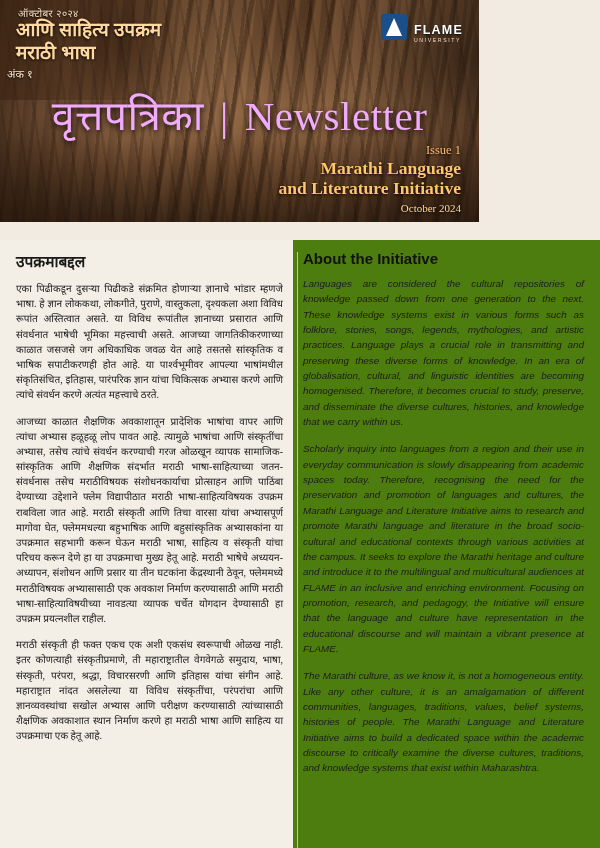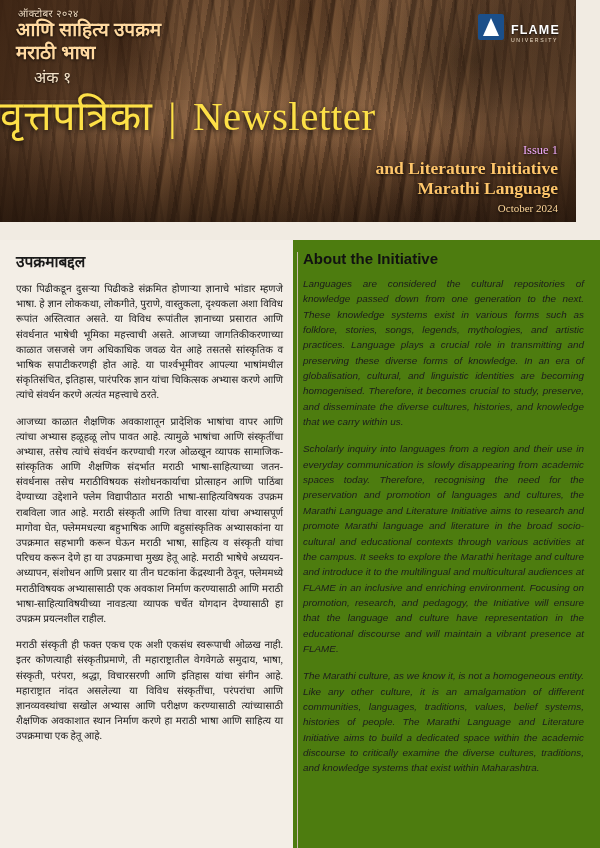--- a/index.html
+++ b/index.html
@@ -17,21 +17,21 @@
     position: relative;
     width: 600px;
     height: 848px;
     background: #f1ebe2;
     box-sizing: border-box;
   }
 
   
   .hero {
     position: relative;
-    width: 576px;
+    width: 479px;
     height: 222px;
     overflow: hidden;
     background: #7a5a42;
   }
   .hero-photo {
     position: absolute;
     inset: 0;
     background:
       radial-gradient(ellipse 90px 140px at 120px 40px, rgba(40,22,12,.75), rgba(40,22,12,0) 70%),
       radial-gradient(ellipse 120px 160px at 300px 10px, rgba(60,35,18,.65), rgba(60,35,18,0) 70%),
@@ -83,23 +83,23 @@
     position: absolute;
     left: 16px; top: 18px;
     color: #ffd9a0;
     font-size: 19px;
     font-weight: bold;
     line-height: 1.22;
     text-shadow: 0 1px 3px rgba(0,0,0,.85);
   }
   .issue-no {
     position: absolute;
-    left: 34px; top: 66px;
+    left: 7px; top: 66px;
     color: #f5e3c8;
-    font-size: 16px;
+    font-size: 11px;
     text-shadow: 0 1px 2px rgba(0,0,0,.8);
   }
 
   .flame-logo {
     position: absolute;
     right: 16px; top: 10px;
     display: flex;
     align-items: center;
     gap: 7px;
   }
@@ -131,42 +131,42 @@
     color: #e9d9c2;
     font-size: 5.2px;
     letter-spacing: 1.6px;
     margin-top: 1px;
   }
 
   .big-title {
     position: absolute;
     left: 0; right: 0;
     top: 86px;
-    text-align: left;
-    color: #fde047;
+    text-align: center;
+    color: #f0abfc;
     font-family: "Liberation Serif", serif;
     font-size: 41px;
     letter-spacing: .5px;
     text-shadow: 0 2px 6px rgba(0,0,0,.85);
     white-space: nowrap;
   }
   .big-title .sep {
     display: inline-block;
     margin: 0 16px;
     font-weight: 300;
   }
 
   .issue-block {
     position: absolute;
     right: 18px;
     bottom: 8px;
     text-align: right;
   }
   .issue-block .ib-1 {
-    color: #f0abfc;
+    color: #fdba74;
     font-family: "Liberation Serif", serif;
     font-size: 12.5px;
     text-shadow: 0 1px 3px rgba(0,0,0,.9);
   }
   .issue-block .ib-2 {
     color: #ffc66b;
     font-family: "Liberation Serif", serif;
     font-size: 17.5px;
     font-weight: bold;
     line-height: 1.18;
@@ -271,22 +271,22 @@
         <div class="f2">UNIVERSITY</div>
       </div>
     </div>
 
     <div class="big-title">
       <span>वृत्तपत्रिका</span><span class="sep">|</span><span>Newsletter</span>
     </div>
 
     <div class="issue-block">
       <div class="ib-1">Issue 1</div>
+      <div class="ib-2">Marathi Language</div>
       <div class="ib-2">and Literature Initiative</div>
-      <div class="ib-2">Marathi Language</div>
       <div class="ib-3">October 2024</div>
     </div>
   </div>
 
   <div class="content">
 
     <div class="col-left">
       <h2 class="h-mr">उपक्रमाबद्दल</h2>
       <p class="p-mr">एका पिढीकडून दुसऱ्या पिढीकडे संक्रमित होणाऱ्या ज्ञानाचे भांडार म्हणजे भाषा. हे ज्ञान लोककथा, लोकगीते, पुराणे, वास्तुकला, दृश्यकला अशा विविध रूपांत अस्तित्वात असते. या विविध रूपांतील ज्ञानाच्या प्रसारात आणि संवर्धनात भाषेची भूमिका महत्त्वाची असते. आजच्या जागतिकीकरणाच्या काळात जसजसे जग अधिकाधिक जवळ येत आहे तसतसे सांस्कृतिक व भाषिक सपाटीकरणही होत आहे. या पार्श्वभूमीवर आपल्या भाषांमधील संकृतिसंचित, इतिहास, पारंपरिक ज्ञान यांचा चिकित्सक अभ्यास करणे आणि त्यांचे संवर्धन करणे अत्यंत महत्त्वाचे ठरते.</p>
       <p class="p-mr">आजच्या काळात शैक्षणिक अवकाशातून प्रादेशिक भाषांचा वापर आणि त्यांचा अभ्यास हळूहळू लोप पावत आहे. त्यामुळे भाषांचा आणि संस्कृतींचा अभ्यास, तसेच त्यांचे संवर्धन करण्याची गरज ओळखून व्यापक सामाजिक-सांस्कृतिक आणि शैक्षणिक संदर्भात मराठी भाषा-साहित्याच्या जतन-संवर्धनास तसेच मराठीविषयक संशोधनकार्याचा प्रोत्साहन आणि पाठिंबा देण्याच्या उद्देशाने फ्लेम विद्यापीठात मराठी भाषा-साहित्यविषयक उपक्रम राबविला जात आहे. मराठी संस्कृती आणि तिचा वारसा यांचा अभ्यासपूर्ण मागोवा घेत, फ्लेममधल्या बहुभाषिक आणि बहुसांस्कृतिक अभ्यासकांना या उपक्रमात सहभागी करून घेऊन मराठी भाषा, साहित्य व संस्कृती यांचा परिचय करून देणे हा या उपक्रमाचा मुख्य हेतू आहे. मराठी भाषेचे अध्ययन-अध्यापन, संशोधन आणि प्रसार या तीन घटकांना केंद्रस्थानी ठेवून, फ्लेममध्ये मराठीविषयक अभ्यासासाठी एक अवकाश निर्माण करण्यासाठी आणि मराठी भाषा-साहित्याविषयीच्या नावडत्या व्यापक चर्चेत योगदान देण्यासाठी हा उपक्रम प्रयत्नशील राहील.</p>

